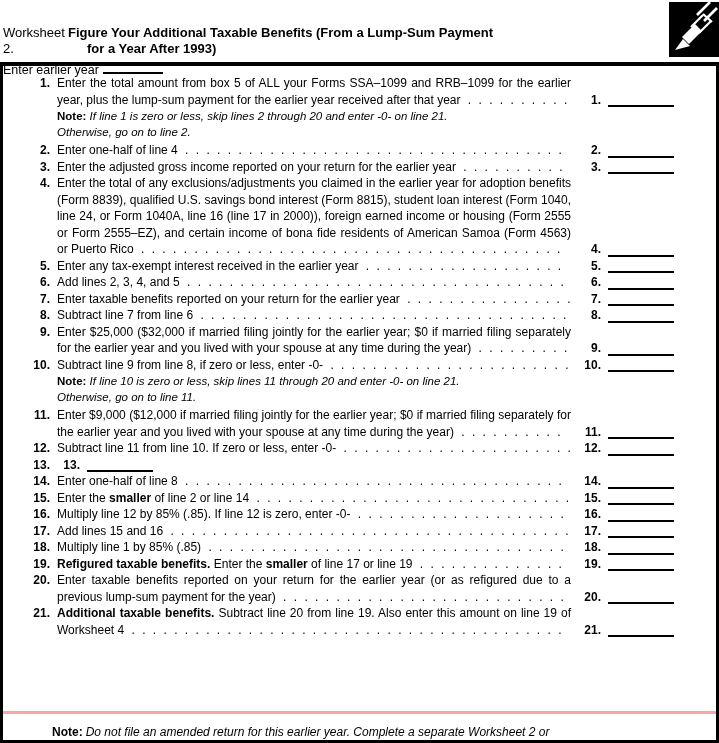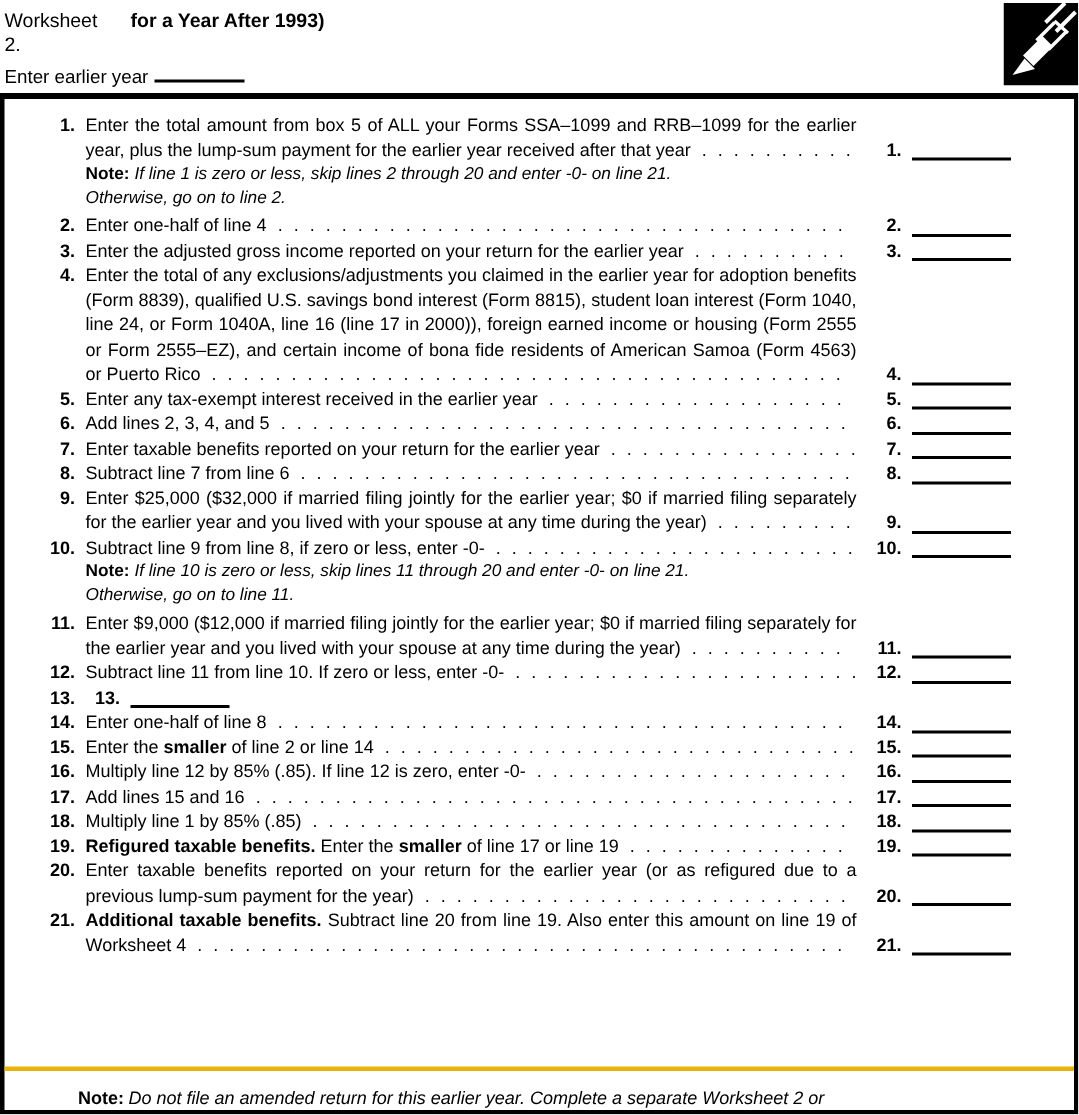--- a/index.html
+++ b/index.html
@@ -5,21 +5,21 @@
   * { box-sizing: border-box; }
   html, body { margin: 0; padding: 0; background: #fff; }
   .page {
     width: 719px; height: 743px;
     font-family: "Liberation Sans", "DejaVu Sans", sans-serif;
     color: #000; background: #fff; position: relative; overflow: hidden;
   }
 
   
   .header { position: relative; height: 62px; padding: 6px 0 0 3px; }
-  .header-row { display: flex; align-items: flex-start; }
+  .header-row { display: flex; align-items: flex-end; margin-top: 19px; }
   .ws-label { flex: none; width: 65px; font-size: 13px; line-height: 16px; }
   .title-wrap { font-size: 13px; font-weight: bold; line-height: 16px; }
   .title2 { margin-left: 19px; }
   .earlier { font-size: 12.5px; margin-top: 6px; }
   .earlier .blank {
     display: inline-block; width: 60px; height: 11px;
     border-bottom: 2px solid #000; margin-left: 4px; vertical-align: baseline;
   }
   .pencil { position: absolute; top: 2px; right: 0; width: 50px; height: 55px; }
 
@@ -50,34 +50,35 @@
   }
 
   .inline-note {
     margin: 1px 0 2px 49px; font-size: 11.5px; line-height: 15.5px;
   }
   .inline-note b { font-style: normal; }
   .note-text { font-style: italic; }
 
   
   .note-section {
-    flex: none; border-top: 3px solid #eab308;
+    flex: none; border-top: 3px solid #fca5a5;
     padding: 10px 70px 0 49px; font-size: 12px; line-height: 16.5px;
   }
   .note-section .nline1 { margin-left: 3px; }
 </style>
 </head>
 <body>
 
 <div class="page">
 
   <div class="header">
     <div class="header-row">
       <div class="ws-label">Worksheet 2.</div>
       <div class="title-wrap">
+        <div class="title1">Figure Your Additional Taxable Benefits (From a Lump-Sum Payment</div>
         <div class="title2">for a Year After 1993)</div>
       </div>
     </div>
     <div class="earlier">
       <span>Enter earlier year</span><span class="blank"></span>
     </div>
     <div class="pencil">
       <svg width="50" height="55" viewBox="0 0 50 55" xmlns="http://www.w3.org/2000/svg">
         <rect x="0" y="0" width="50" height="55" fill="#000"></rect>
         <line x1="28" y1="13" x2="41" y2="0" stroke="#fff" stroke-width="2.6"></line>

